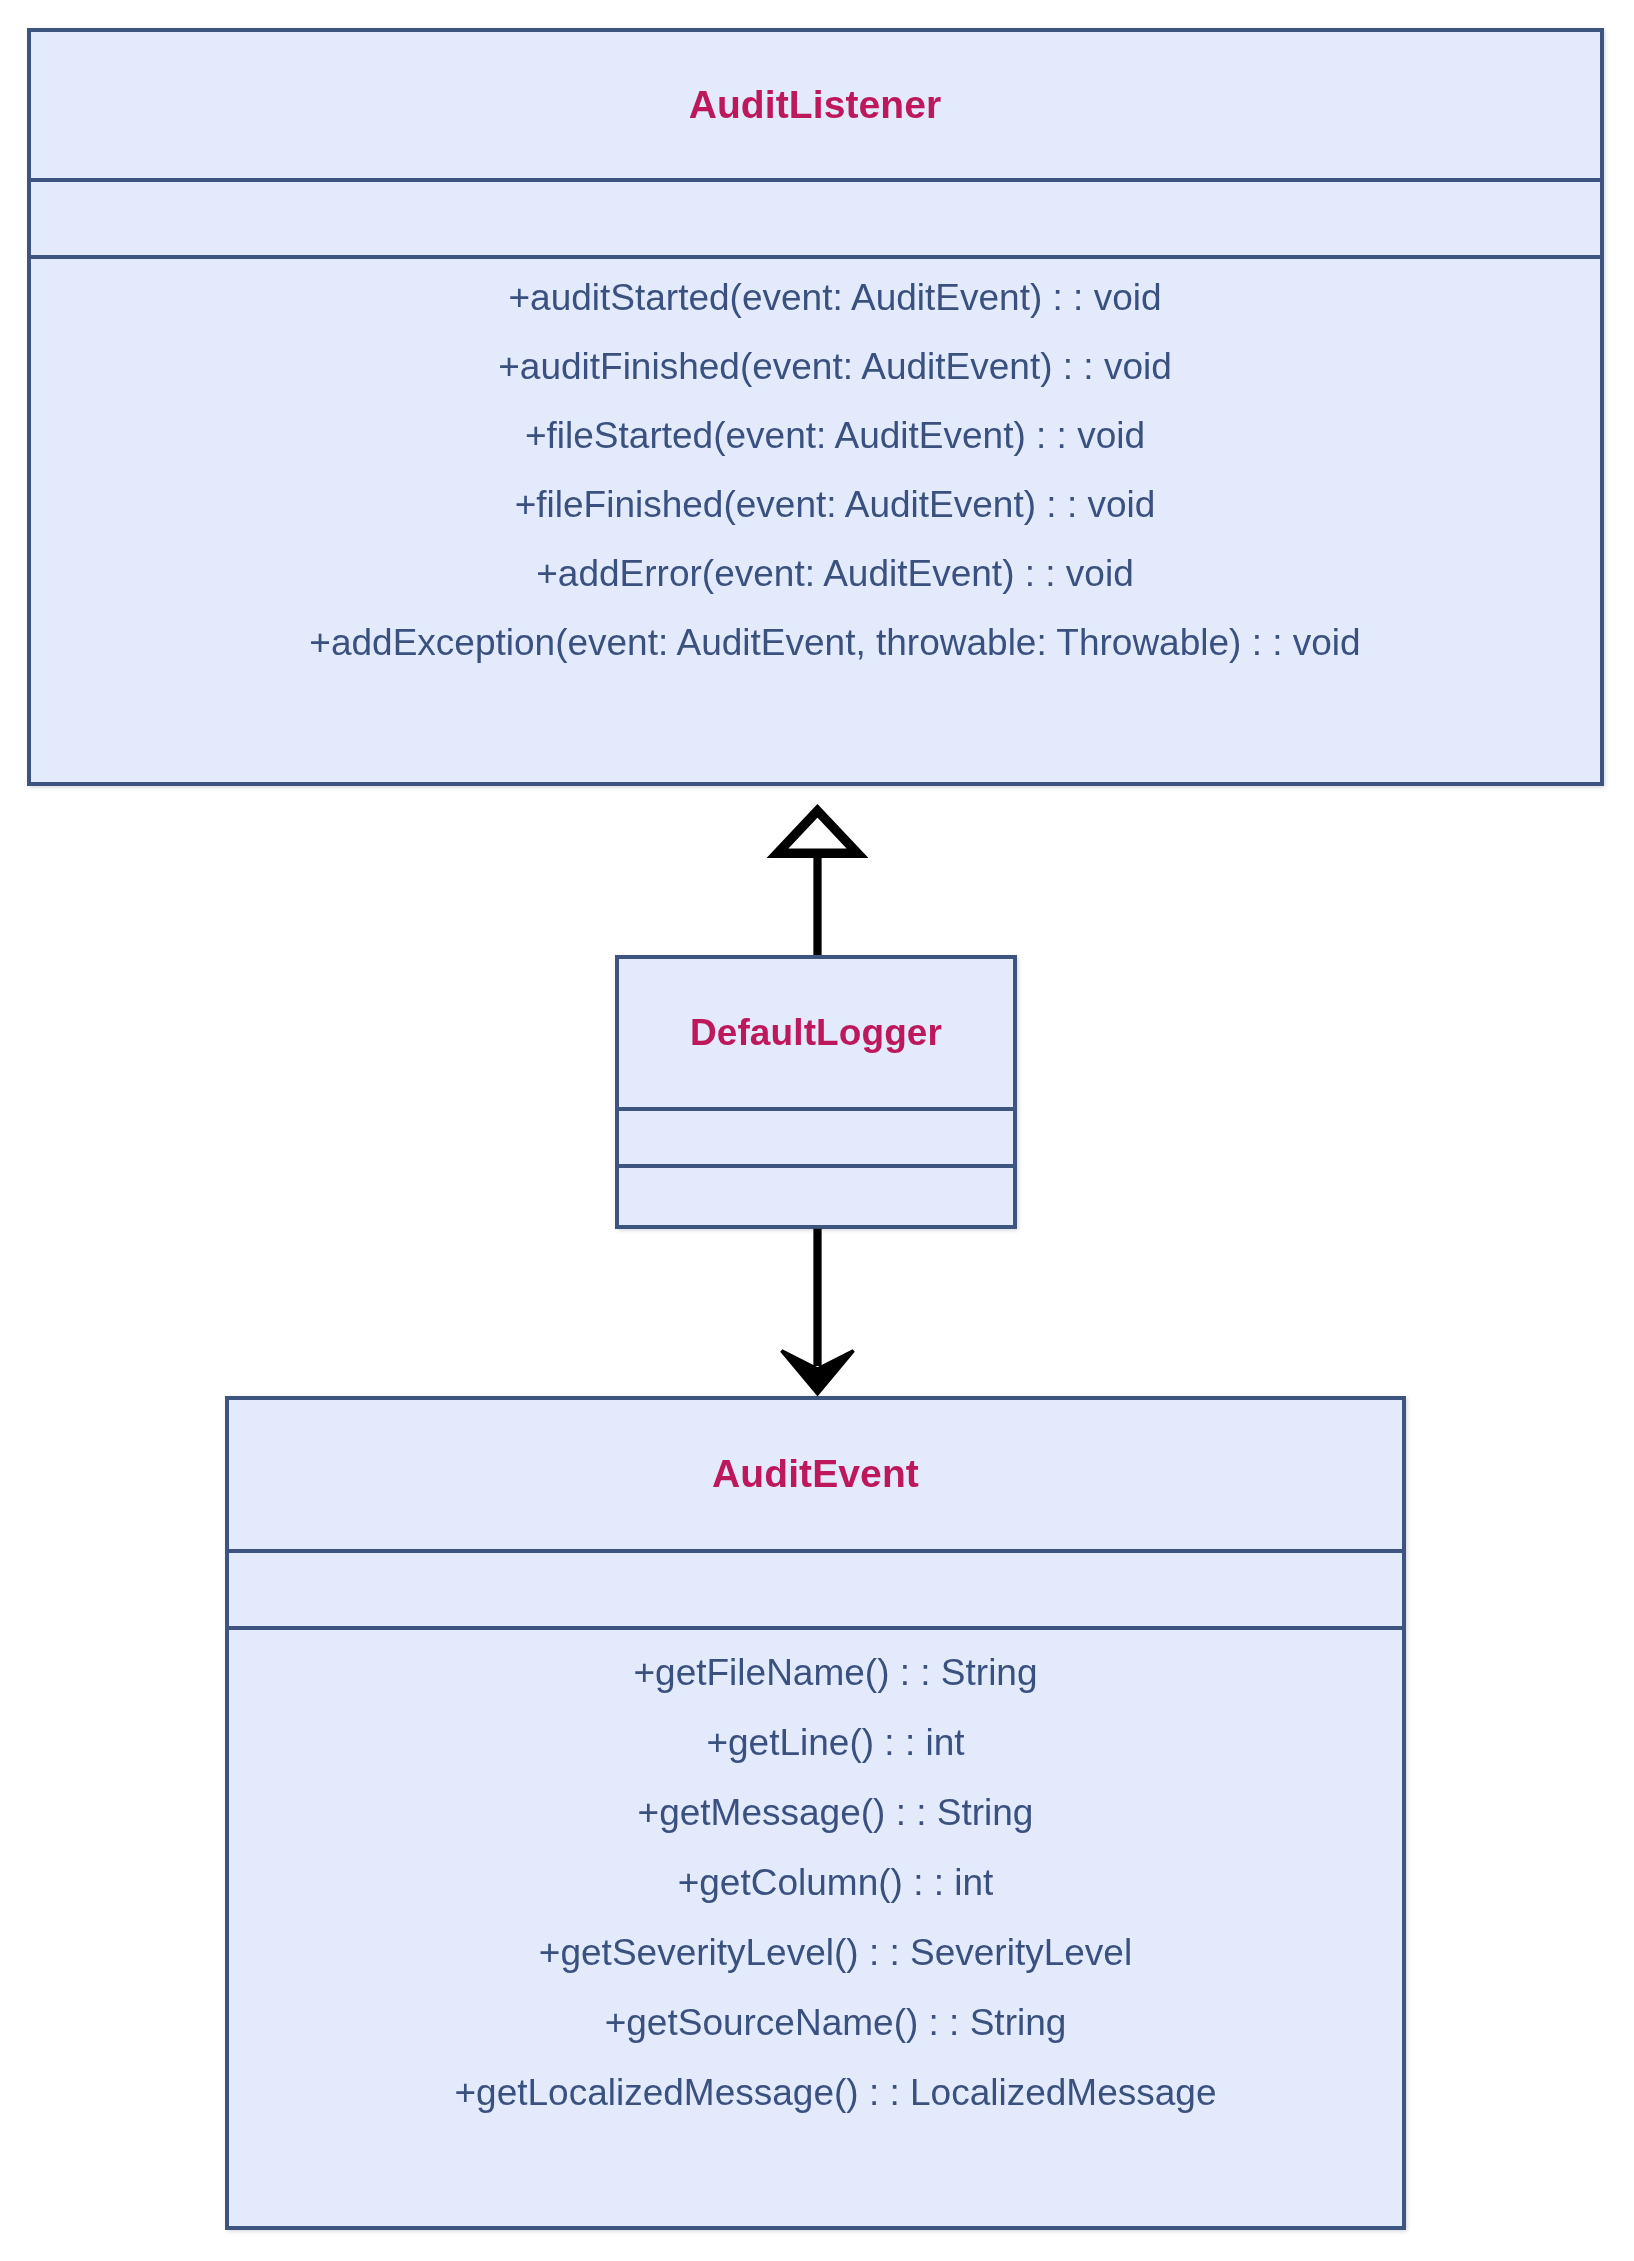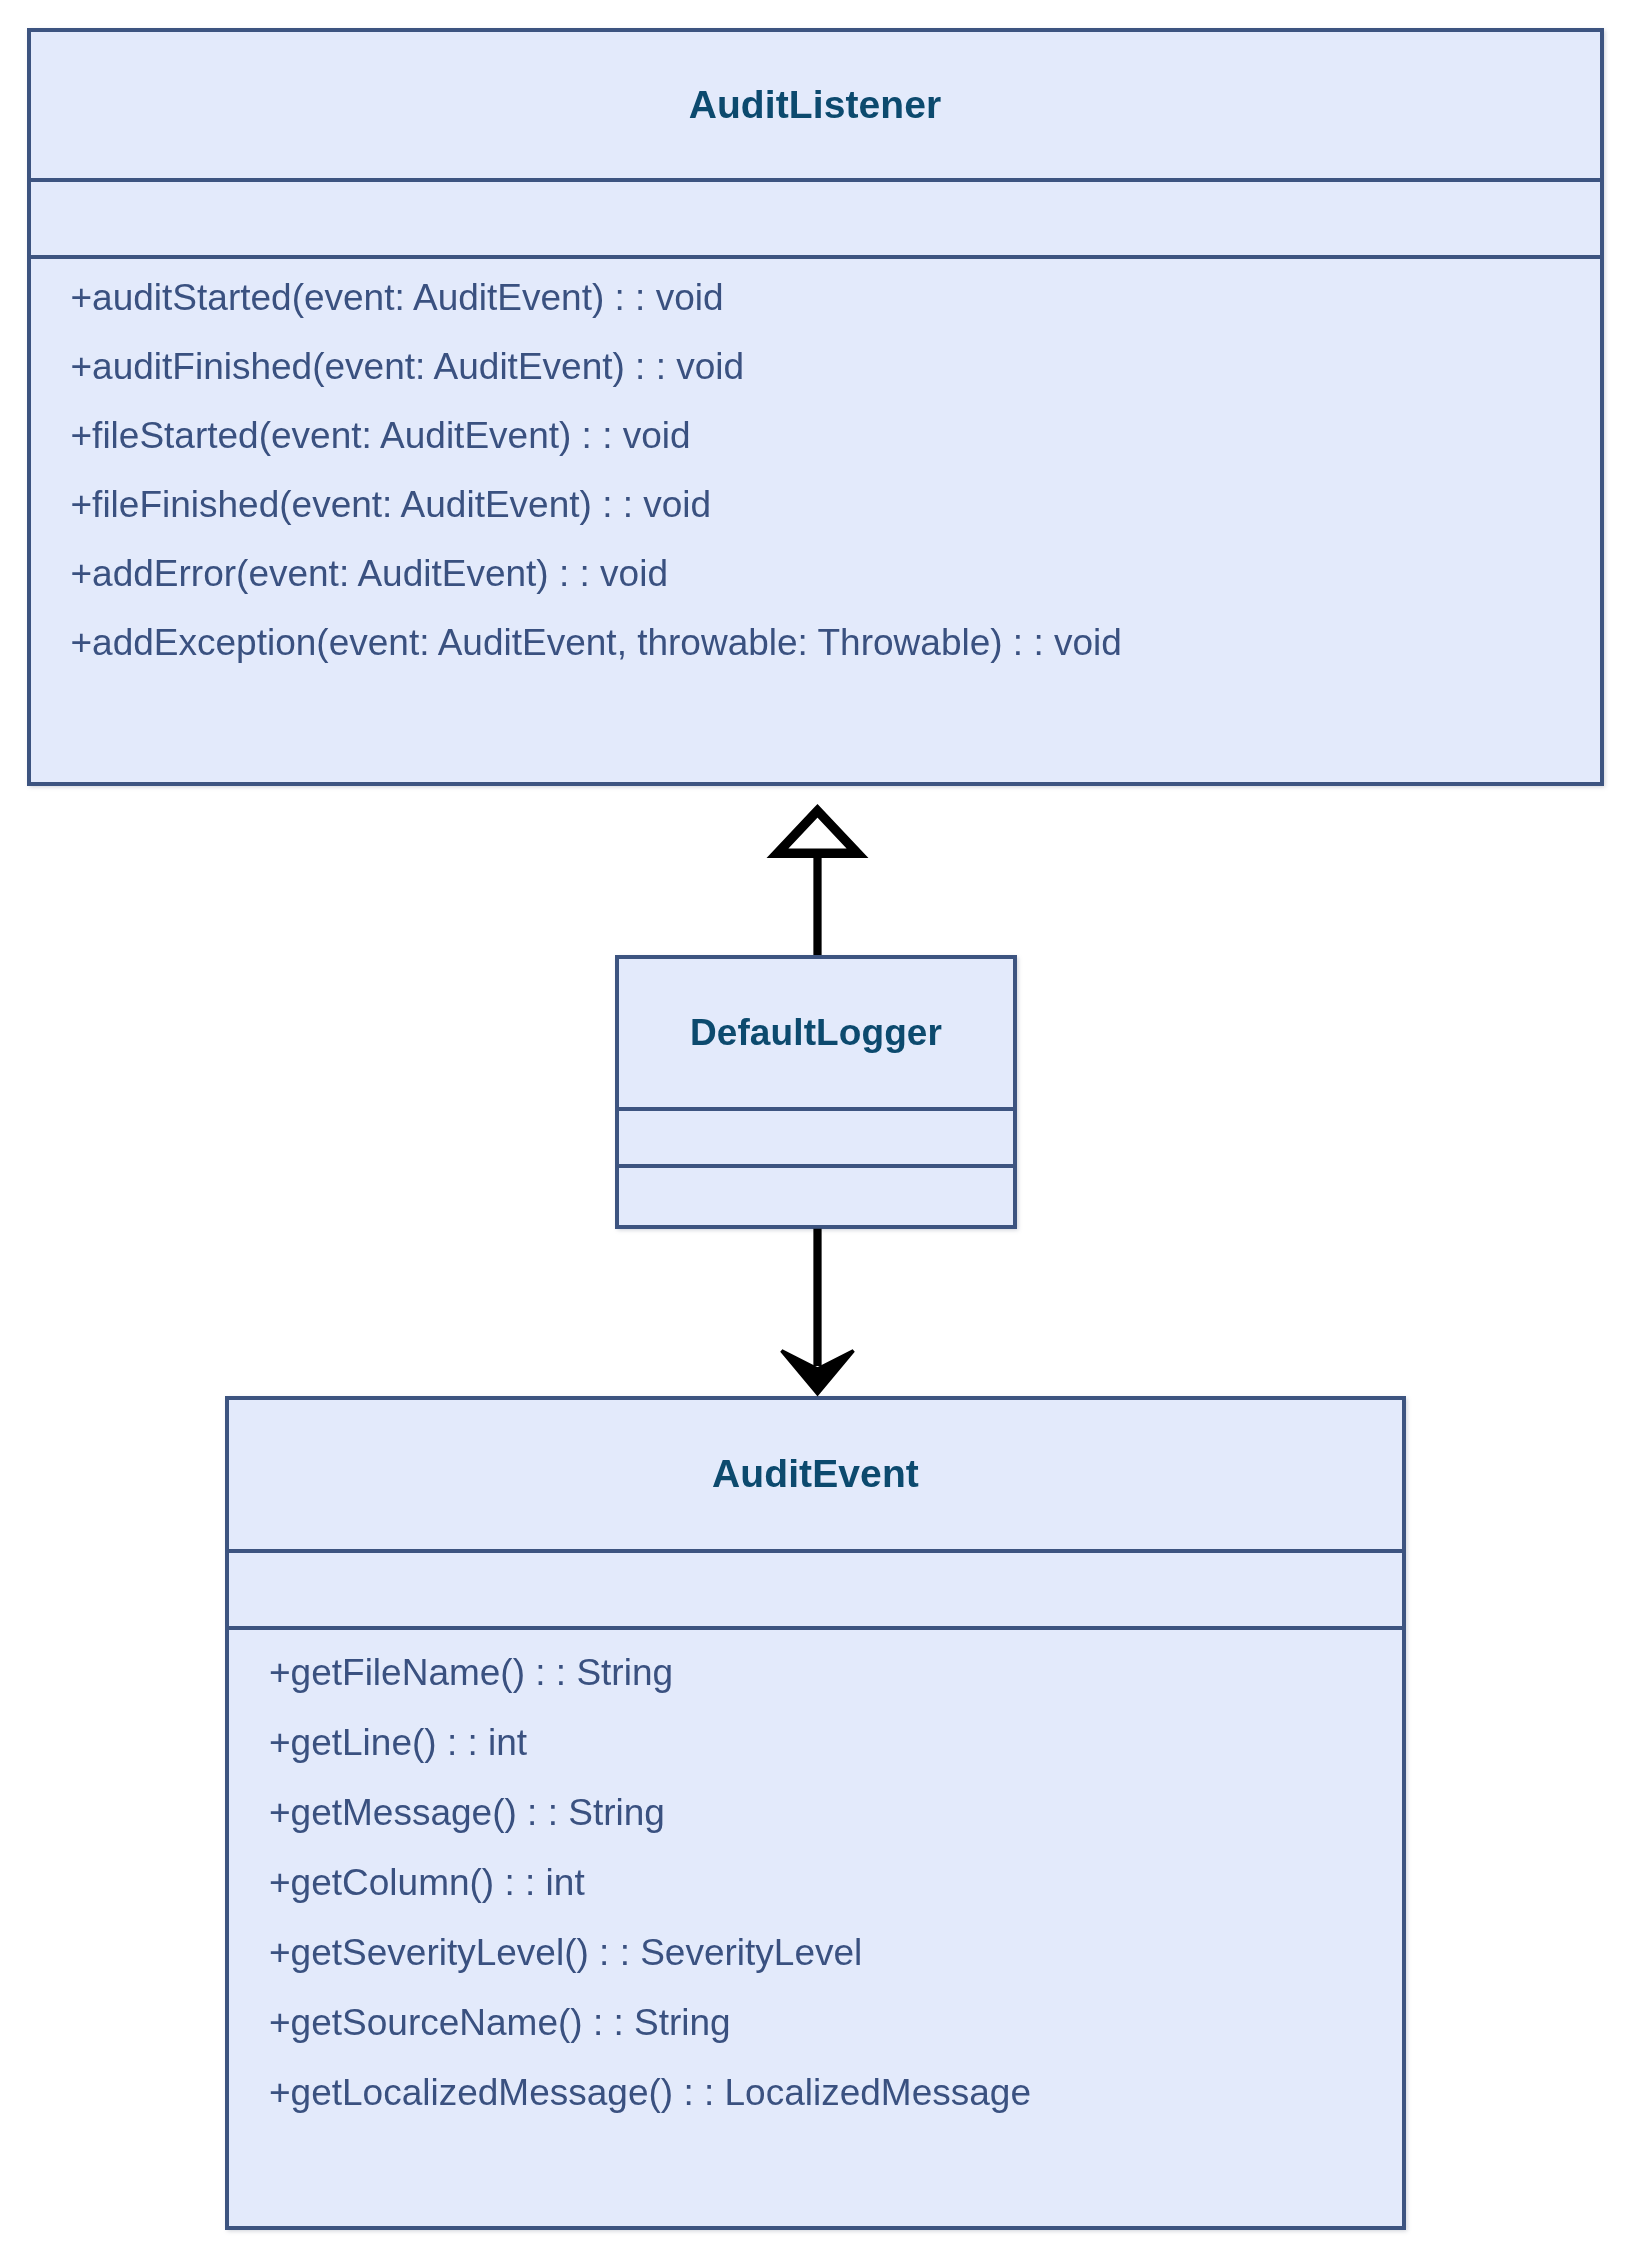--- a/index.html
+++ b/index.html
@@ -26,29 +26,30 @@
     background: #e3eafb;
     border: 4.1px solid #3d5480;
     box-shadow: 1.8px 1.8px 4.1px rgba(120,130,150,0.35);
   }
   .uml-compartment {
     box-sizing: border-box;
     position: relative;
   }
   .uml-compartment + .uml-compartment {
     border-top: 4.1px solid #3d5480;
+    text-align: center;
   }
   .uml-title-compartment {
     display: flex;
     align-items: center;
     justify-content: center;
   }
   .uml-class-name {
     font-weight: bold;
-    color: #0c4a6e;
+    color: #be185d;
     letter-spacing: 0.1px;
     text-align: center;
     line-height: 1.1;
   }
   .uml-members {
     padding: 20px 0 20px 0;
   }
   .uml-member {
     color: #3a5180;
     white-space: nowrap;

